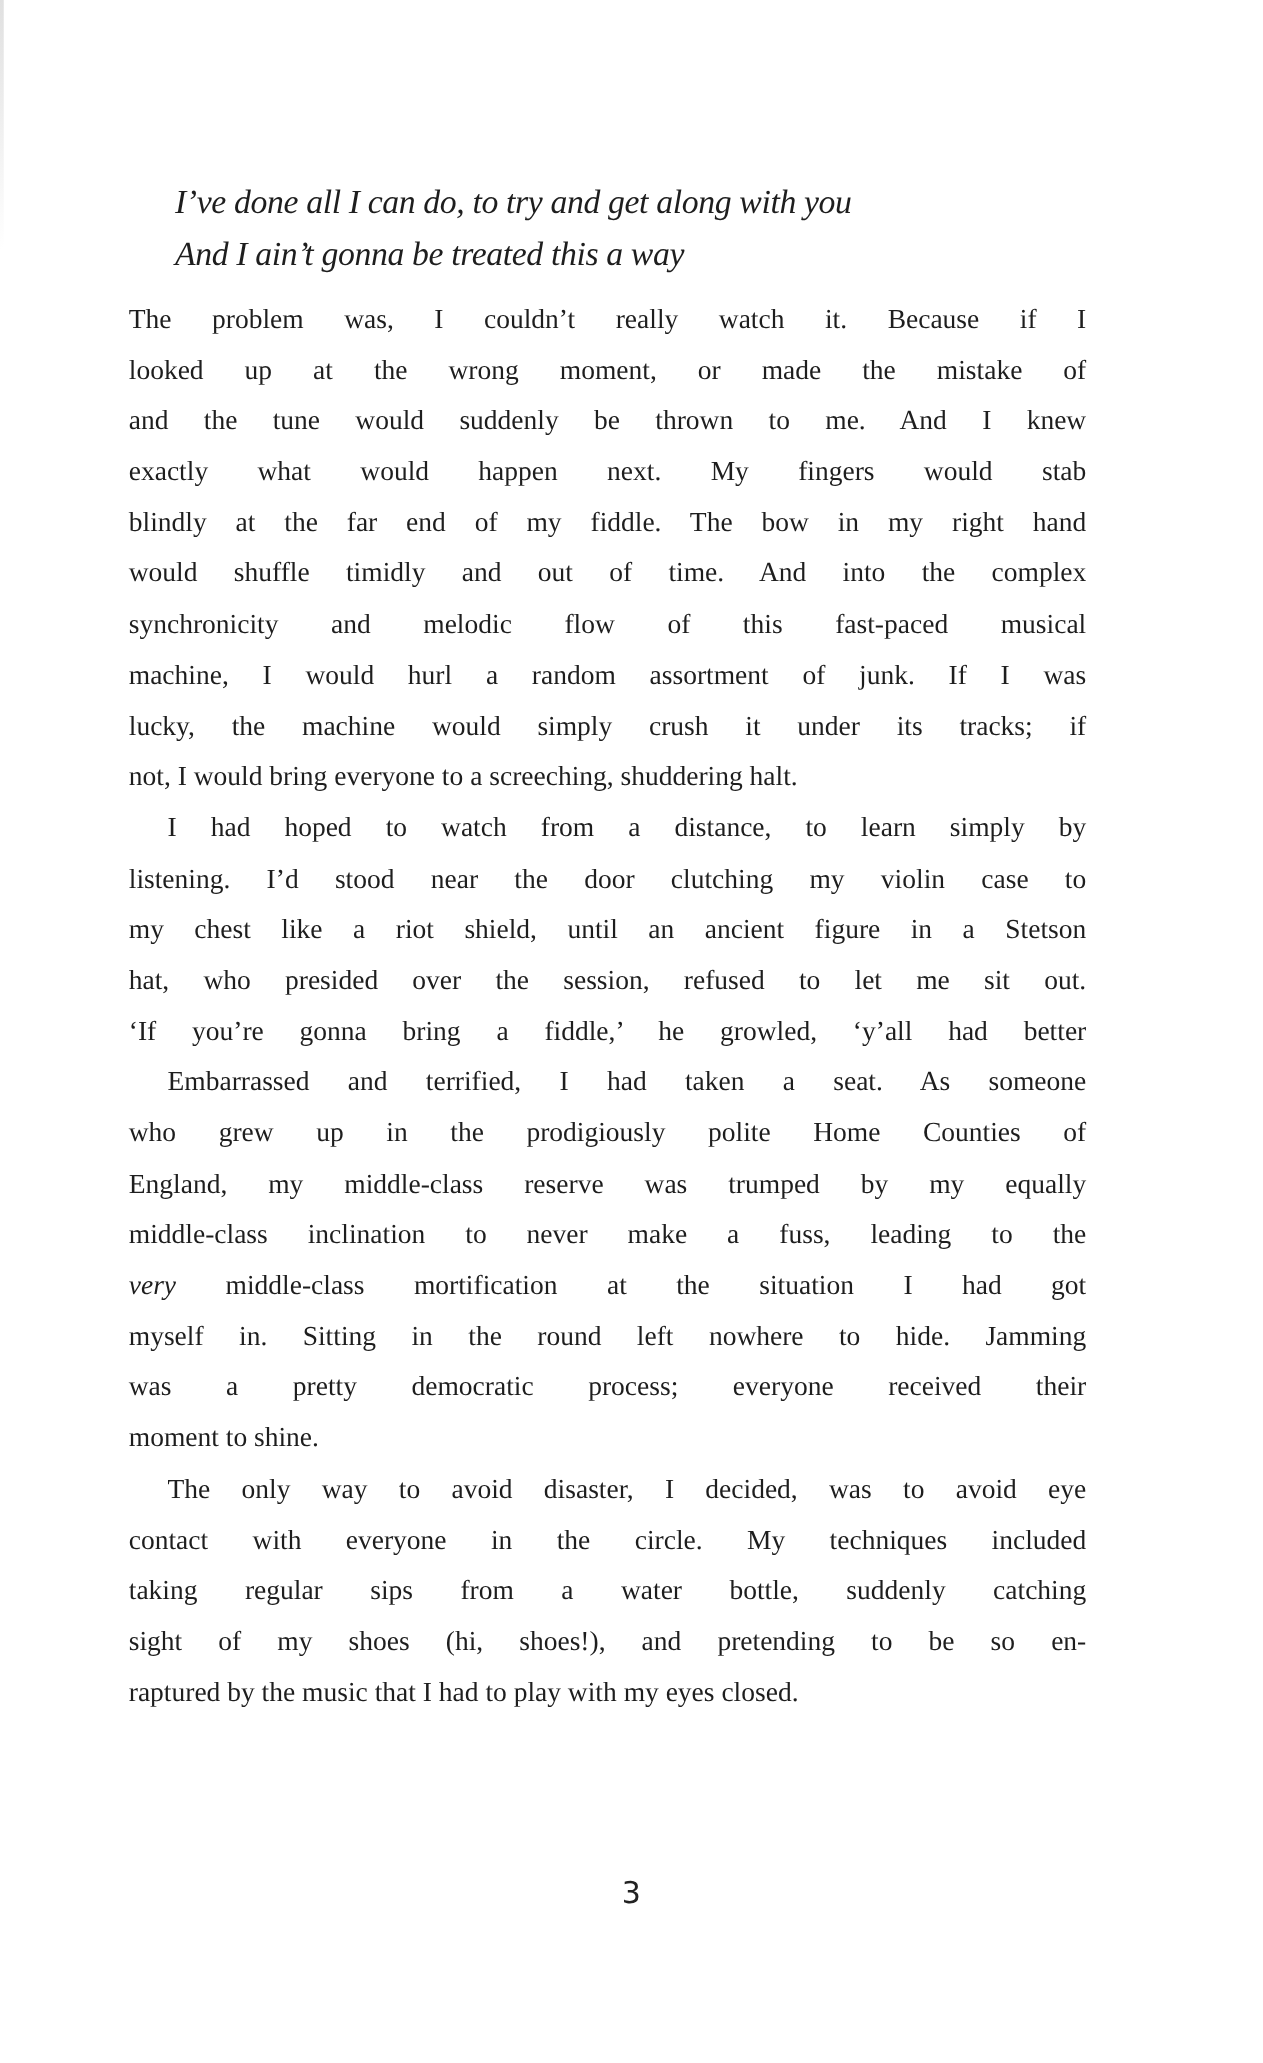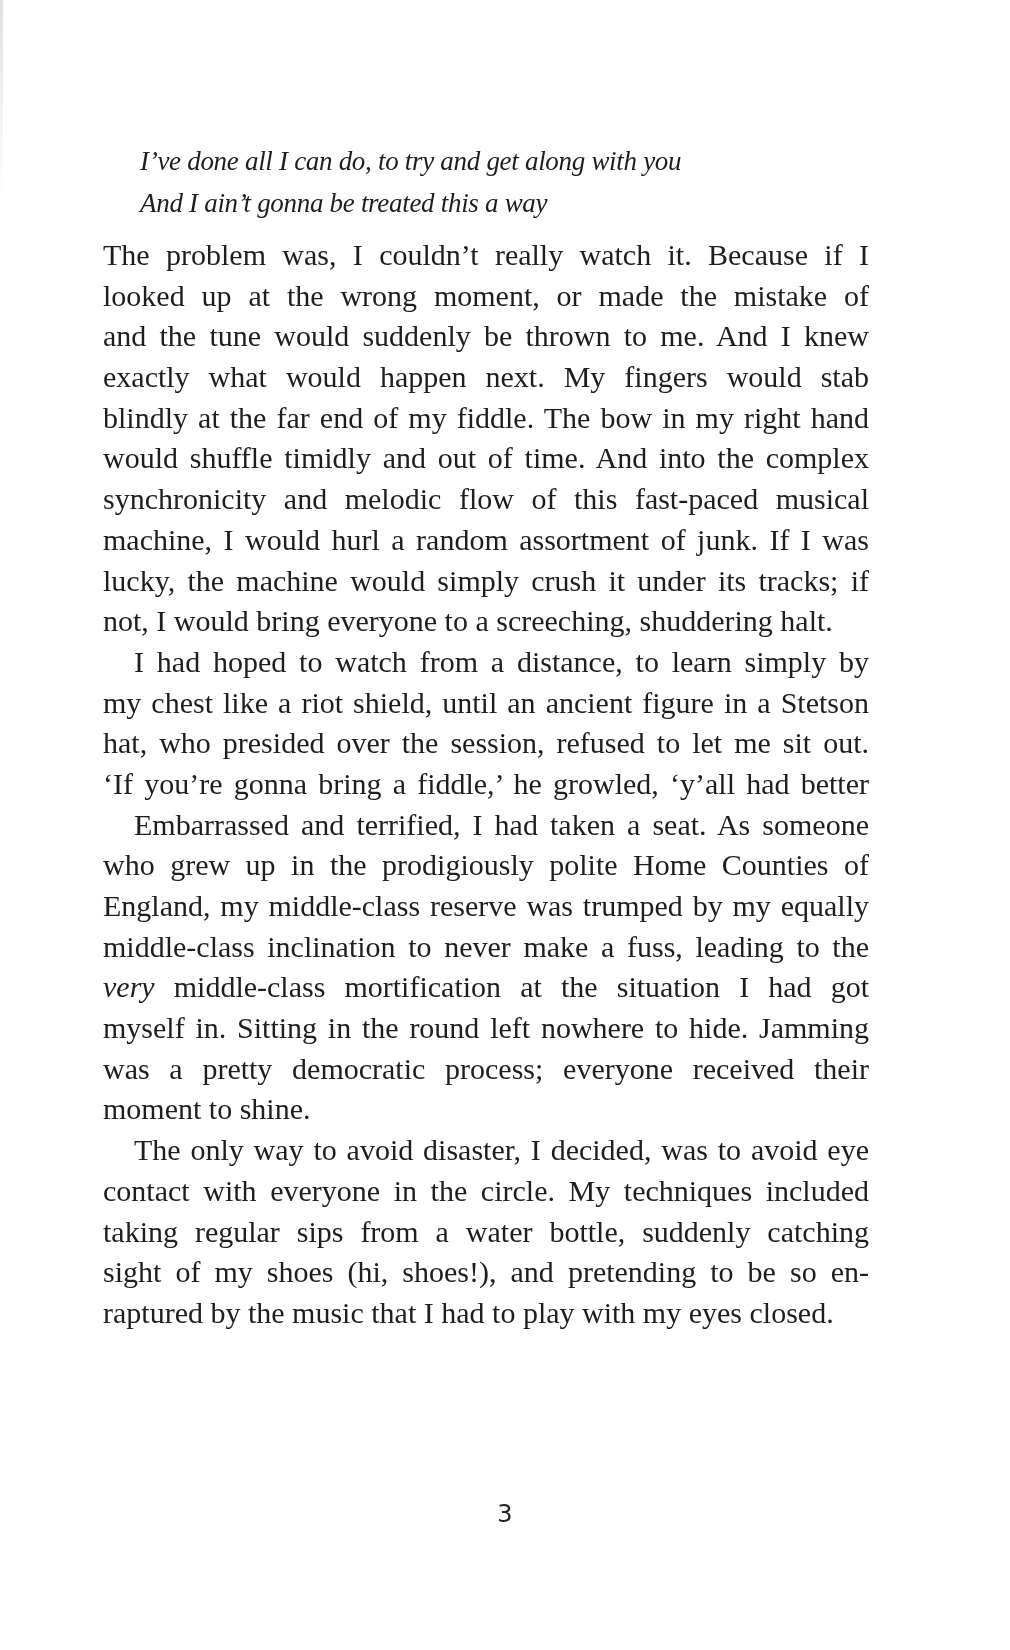--- a/index.html
+++ b/index.html
@@ -8,21 +8,21 @@
     font-family: "Liberation Serif", "DejaVu Serif", serif; color: #1e1e1e;
   }
   .edge { position: absolute; left: 0; top: 0; width: 3px; height: 200px; background: linear-gradient(#e0e0e0, #ffffff); }
   .epigraph {
     position: absolute; left: 140px; top: 112px; font-style: italic;
     font-size: 27px; line-height: 42px; letter-spacing: -0.3px; margin-top: 28px;
   }
   .epigraph div { white-space: nowrap; }
   .body-text {
     position: absolute; left: 103px; top: 235px; width: 766px;
-    font-size: 30px; line-height: 40.7px;
+    font-size: 22px; line-height: 40.7px;
   }
   .line { display: block; white-space: nowrap; text-align: justify; text-align-last: justify; height: 40.7px; }
   .line.last { text-align-last: left; }
   .line.indent { padding-left: 31px; }
   .folio { position: absolute; left: 0; width: 100%; top: 1500px; text-align: center; font-family: "DejaVu Sans", sans-serif; font-size: 24px; color: #222; }
   em { font-style: italic; }
 </style>
 </head>
 <body>
 
@@ -41,20 +41,21 @@
       <span class="line">exactly what would happen next. My fingers would stab</span>
       <span class="line">blindly at the far end of my fiddle. The bow in my right hand</span>
       <span class="line">would shuffle timidly and out of time. And into the complex</span>
       <span class="line">synchronicity and melodic flow of this fast-paced musical</span>
       <span class="line">machine, I would hurl a random assortment of junk. If I was</span>
       <span class="line">lucky, the machine would simply crush it under its tracks; if</span>
       <span class="line last">not, I would bring everyone to a screeching, shuddering halt.</span>
     </div>
     <div>
       <span class="line indent">I had hoped to watch from a distance, to learn simply by</span>
+      <span class="line">listening. I’d stood near the door clutching my violin case to</span>
       <span class="line">my chest like a riot shield, until an ancient figure in a Stetson</span>
       <span class="line">hat, who presided over the session, refused to let me sit out.</span>
       <span class="line">‘If you’re gonna bring a fiddle,’ he growled, ‘y’all had better</span>
     </div>
     <div>
       <span class="line indent">Embarrassed and terrified, I had taken a seat. As someone</span>
       <span class="line">who grew up in the prodigiously polite Home Counties of</span>
       <span class="line">England, my middle-class reserve was trumped by my equally</span>
       <span class="line">middle-class inclination to never make a fuss, leading to the</span>
       <span class="line"><em>very</em> middle-class mortification at the situation I had got</span>

